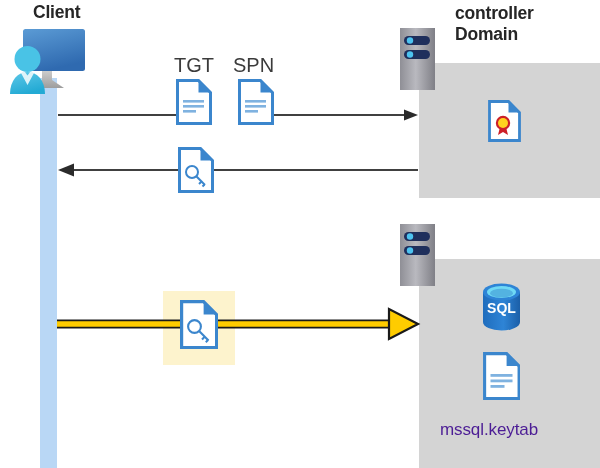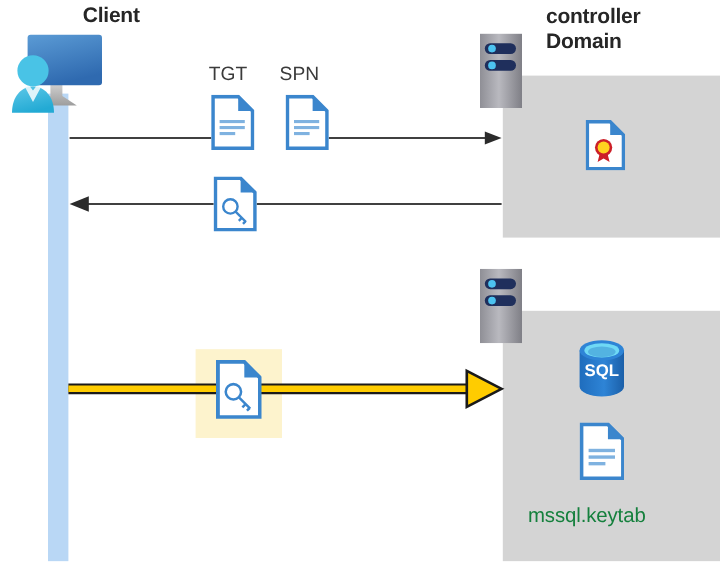--- a/index.html
+++ b/index.html
@@ -27,26 +27,26 @@
   #lx-panel  { left: 419px; top: 259px; width: 181px; height: 209px; }
 
   
   .title {
     color: #262626;
     font-weight: bold;
     font-size: 17.5px;
     line-height: 21px;
     letter-spacing: -0.2px;
   }
-  #client-title { left: 33px; top: 2px; margin-left: 36px; }
+  #client-title { left: 33px; top: 2px; }
   #dc-title     { left: 455px; top: 3px; width: 145px; }
   #lx-title     { left: 453px; top: 227px; }
 
   .keytab-label {
-    color: #15803d;
+    color: #4c1d95;
     font-size: 17px;
     left: 440px;
     top: 420px;
     letter-spacing: -0.1px;
   }
 
   
   #lifeline {
     left: 40px;
     top: 78px;
@@ -68,21 +68,21 @@
   #spn-doc { left: 238px; top: 79px;  width: 36px; height: 46px; }
   #key-doc-1 { left: 178px; top: 147px; width: 36px; height: 46px; }
   #key-doc-2 { left: 180px; top: 300px; width: 38px; height: 49px; }
   #cert-doc { left: 488px; top: 100px; width: 33px; height: 42px; }
   #keytab-doc { left: 483px; top: 352px; width: 37px; height: 48px; }
   #sql-icon { left: 481px; top: 283px; width: 41px; height: 48px; }
 
   
   .small-label {
     color: #3b3b3b;
-    font-size: 16px;
+    font-size: 20px;
     letter-spacing: 0px;
   }
   #tgt-label { left: 174px; top: 54px; }
   #spn-label { left: 233px; top: 54px; text-align: center; }
 
   
   #arrows { left: 0; top: 0; width: 600px; height: 468px; }
 
   
   #highlight {

